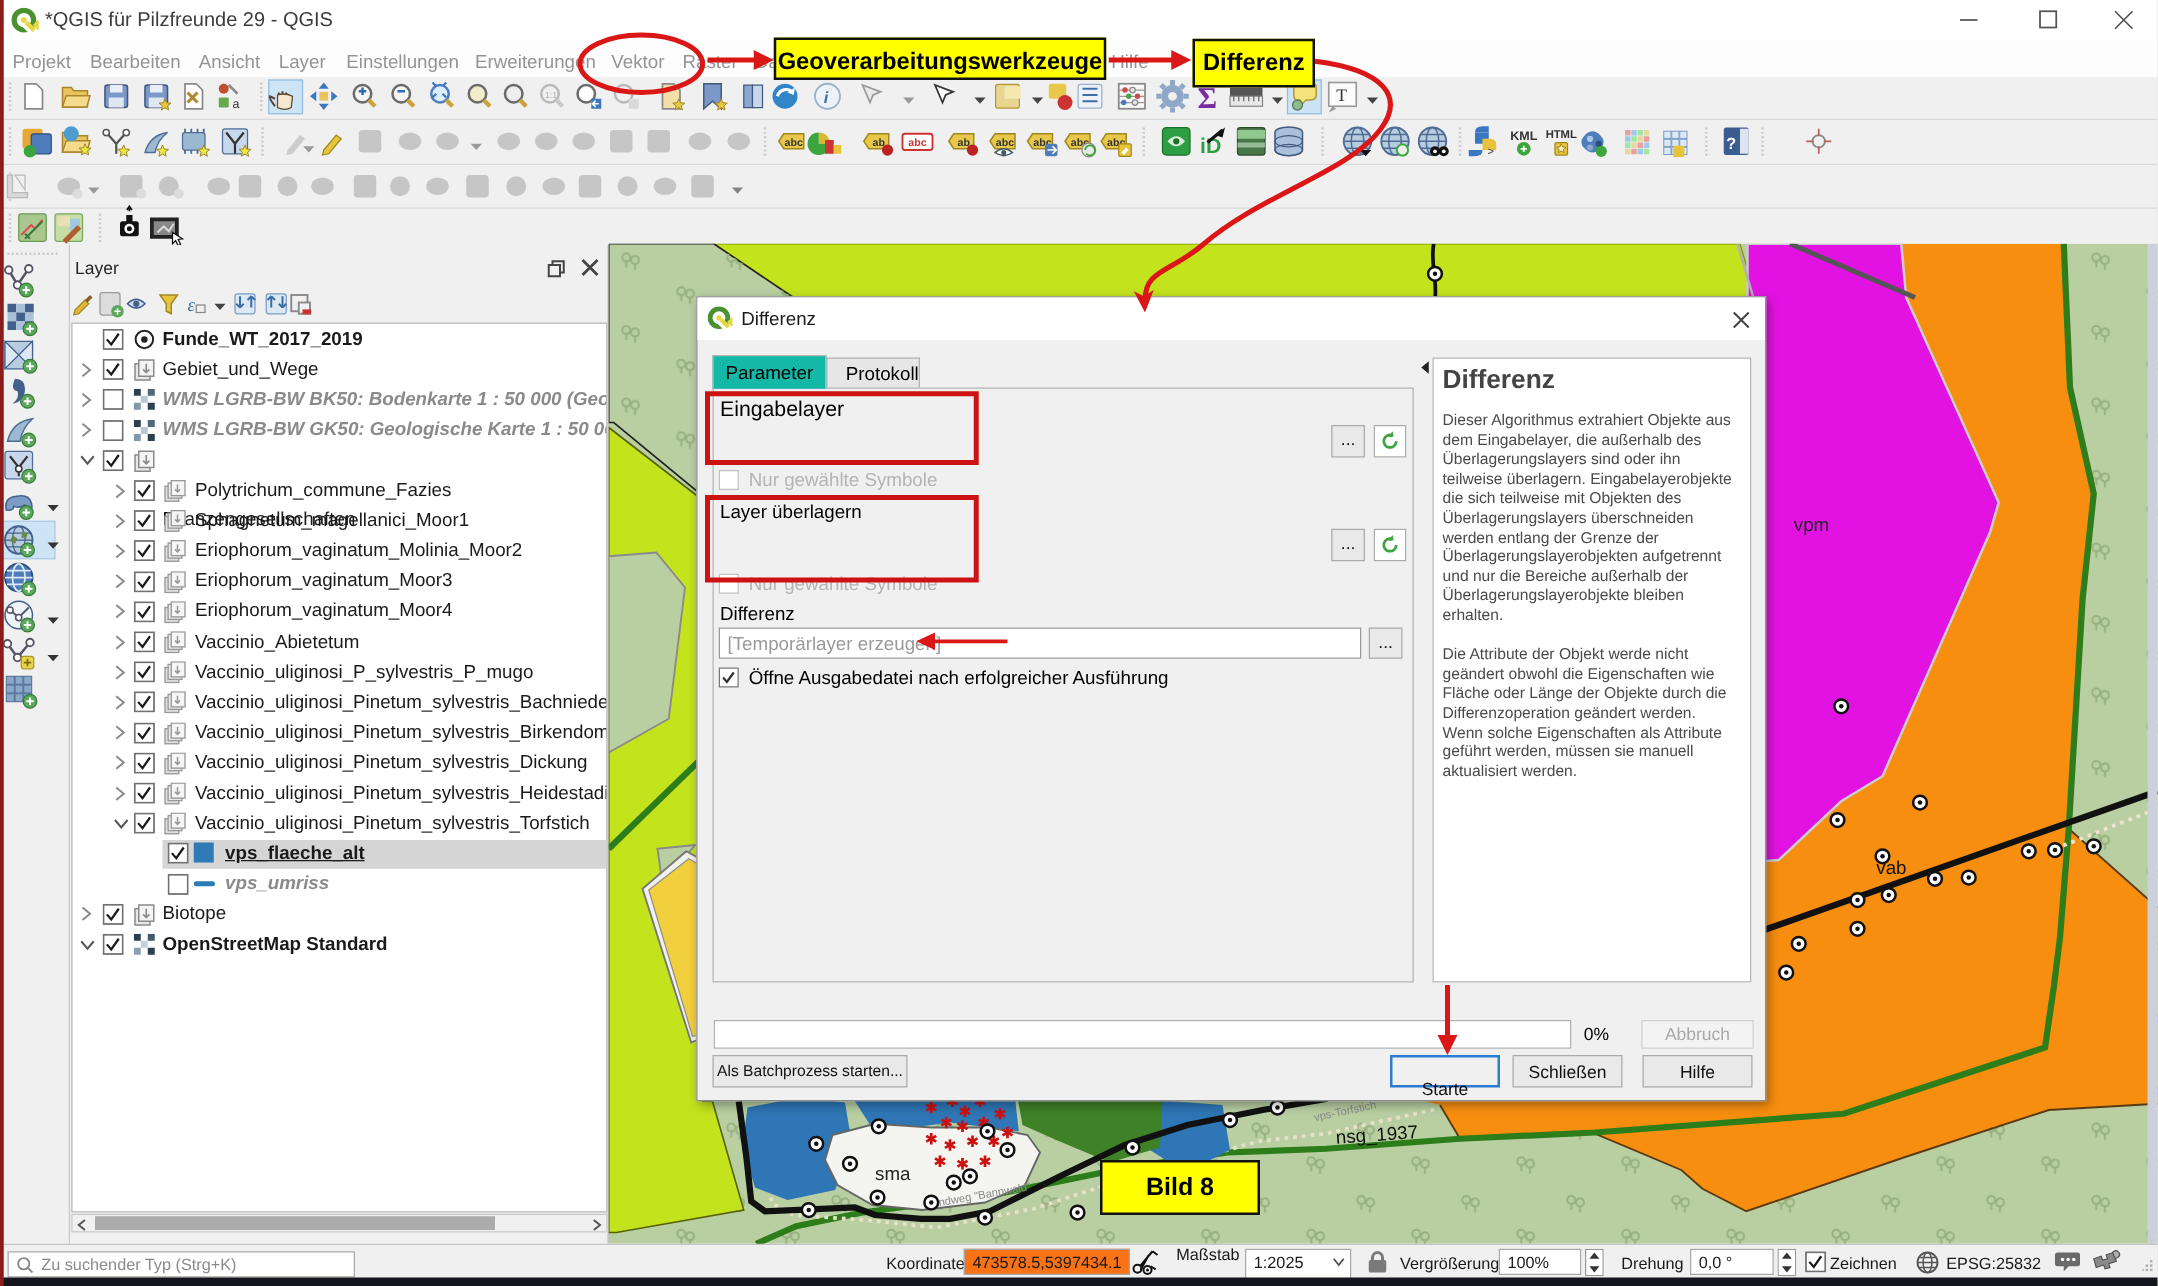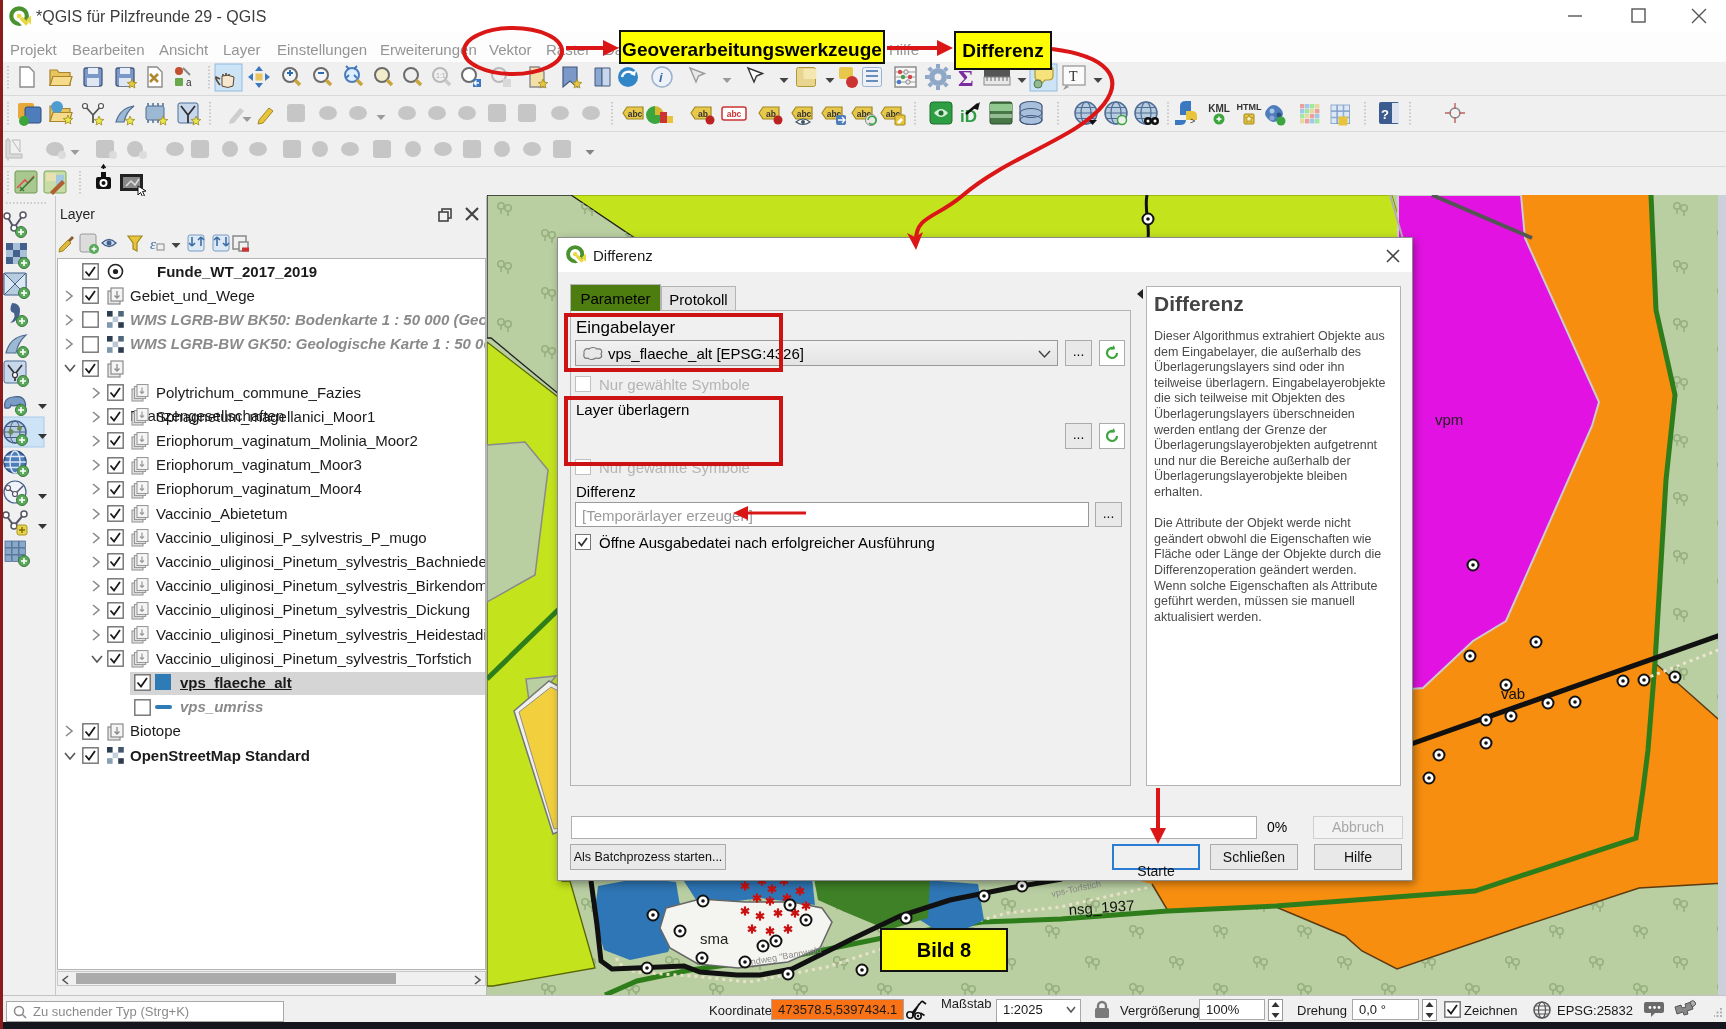--- a/index.html
+++ b/index.html
@@ -699,21 +699,21 @@
  </div>
     <div id="tree">
       <svg style="position:absolute;left:24px;top:4.0px" width="17" height="17" viewBox="0 0 17 17">
         <rect x="0.8" y="0.8" width="15.4" height="15.4" fill="#fff" stroke="#707070" stroke-width="1.4"></rect>
         <path d="M3.5 8.5 l3.5 4 6-8.5" fill="none" stroke="#1a1a1a" stroke-width="1.8"></path>
       </svg>
       <svg style="position:absolute;left:49px;top:4.0px" width="17" height="17" viewBox="0 0 17 17">
         <circle cx="8.5" cy="8.5" r="7" fill="none" stroke="#222" stroke-width="1.6"></circle>
         <circle cx="8.5" cy="8.5" r="2.6" fill="#222"></circle>
       </svg>
-      <div style="position:absolute;left:72px;top:3.5px;font-size:15px;white-space:nowrap;color:#1a1a1a;font-weight:bold;margin-left:27px;">Funde_WT_2017_2019</div>
+      <div style="position:absolute;left:72px;top:3.5px;font-size:15px;white-space:nowrap;color:#1a1a1a;font-weight:bold;">Funde_WT_2017_2019</div>
       <svg style="position:absolute;left:6px;top:30.700000000000003px" width="10" height="12" viewBox="0 0 10 12">
         <path d="M2 1 l6 5 -6 5" fill="none" stroke="#8a8a8a" stroke-width="1.6"></path>
       </svg>
       <svg style="position:absolute;left:24px;top:28.200000000000003px" width="17" height="17" viewBox="0 0 17 17">
         <rect x="0.8" y="0.8" width="15.4" height="15.4" fill="#fff" stroke="#707070" stroke-width="1.4"></rect>
         <path d="M3.5 8.5 l3.5 4 6-8.5" fill="none" stroke="#1a1a1a" stroke-width="1.8"></path>
       </svg>
       <svg style="position:absolute;left:49px;top:28.200000000000003px" width="18" height="18" viewBox="0 0 18 18">
         <rect x="1" y="4" width="12" height="13" fill="#e8e8e8" stroke="#8a8a8a" stroke-width="1.2"></rect>
         <rect x="4" y="1" width="12" height="13" fill="#f4f4f4" stroke="#8a8a8a" stroke-width="1.2"></rect>
@@ -978,36 +978,27 @@
       <rect x="12" y="12" width="12" height="5" fill="#fff" transform="rotate(45 12 12)"></rect>
       <rect x="14" y="14" width="6.5" height="6.5" fill="#e8d840" transform="rotate(45 17 17) translate(3 -6)"></rect>
       <circle cx="11" cy="11" r="2.6" fill="#e8d840"></circle>
       <path d="M13 13 L20 20" stroke="#e8d840" stroke-width="4"></path>
     </svg>
   <div class="abs" style="left:35px;top:9px;font-size:15px;color:#1a1a1a;">Differenz</div>
   <svg class="abs" style="left:826px;top:9px" width="18" height="18" viewBox="0 0 18 18">
       <path d="M3 3 l12 12 M15 3 l-12 12" stroke="#444" stroke-width="1.6"></path>
     </svg>
 
-  <div class="abs" style="left:12px;top:46px;width:91px;height:27px;background:#4d7c0f;border:1px solid #b4b4b4;border-bottom:none;font-size:15px;text-align:center;padding-top:5px;z-index:2;">Parameter</div>
-  <div class="abs" style="left:103px;top:48px;width:75px;height:25px;background:#e6e6e6;border:1px solid #b4b4b4;border-bottom:none;font-size:15px;text-align:center;padding-top:4px;">Protokoll</div>
+  <div class="abs" style="left:12px;top:46px;width:91px;height:27px;background:#14b8a6;border:1px solid #b4b4b4;border-bottom:none;font-size:15px;text-align:center;padding-top:5px;z-index:2;">Parameter</div>
+  <div class="abs" style="left:103px;top:48px;width:75px;height:25px;background:#e6e6e6;border:1px solid #b4b4b4;border-bottom:none;font-size:15px;text-align:right;padding-top:4px;">Protokoll</div>
 
   <div class="abs" style="left:12px;top:72px;width:561px;height:476px;border:1px solid #b4b4b4;background:#f0f0f0;"></div>
 
   <div class="abs" style="left:6px;top:75px;width:219px;height:59px;border:4px solid #cc1212;z-index:5;"></div>
   <div class="abs" style="left:18px;top:80px;font-size:17px;">Eingabelayer</div>
-  <div class="abs" style="left:17px;top:102px;width:483px;height:26px;background:linear-gradient(#f2f2f2,#e3e3e3);border:1px solid #999;">
-     <svg class="abs" style="left:6px;top:5px" width="22" height="15" viewBox="0 0 22 15">
-        <path d="M2 8 C1 4 4 2 7 3 C9 1 13 1 15 3 C19 2 21 5 19 8 C21 11 18 13 14 12 C11 14 7 14 6 12 C3 13 1 11 2 8 z" fill="#e8e8e8" stroke="#777" stroke-width="1.2"></path>
-      </svg>
-     <div class="abs" style="left:32px;top:4px;font-size:15px;">vps_flaeche_alt [EPSG:4326]</div>
-     <svg class="abs" style="left:462px;top:9px" width="13" height="9" viewBox="0 0 13 9">
-        <path d="M1 1 l5.5 6 5.5-6" stroke="#444" fill="none" stroke-width="1.5"></path>
-      </svg>
-  </div>
   <div class="wbtn" style="left:507px;top:102px;width:27px;height:26px;padding-top:2px;">...</div>
   <div class="wbtn" style="left:541px;top:102px;width:26px;height:26px;background:#fff;"><svg width="18" height="18" viewBox="0 0 18 18" style="margin-top:3px">
         <path d="M14 9 a5 5 0 1 1 -3-4.6" fill="none" stroke="#3da53d" stroke-width="2.2"></path>
         <path d="M11 1 l1 4.2 -4.4 .6 z" fill="#3da53d"></path>
       </svg></div>
   <div class="abs" style="left:17px;top:138px;width:16px;height:16px;background:#fff;border:1px solid #c0c0c0;"></div>
   <div class="abs" style="left:41px;top:138px;font-size:15px;color:#b4b4b4;">Nur gewählte Symbole</div>
 
   <div class="abs" style="left:6px;top:158px;width:219px;height:70px;border:4px solid #cc1212;z-index:5;"></div>
   <div class="abs" style="left:18px;top:163px;font-size:15px;">Layer überlagern</div>

